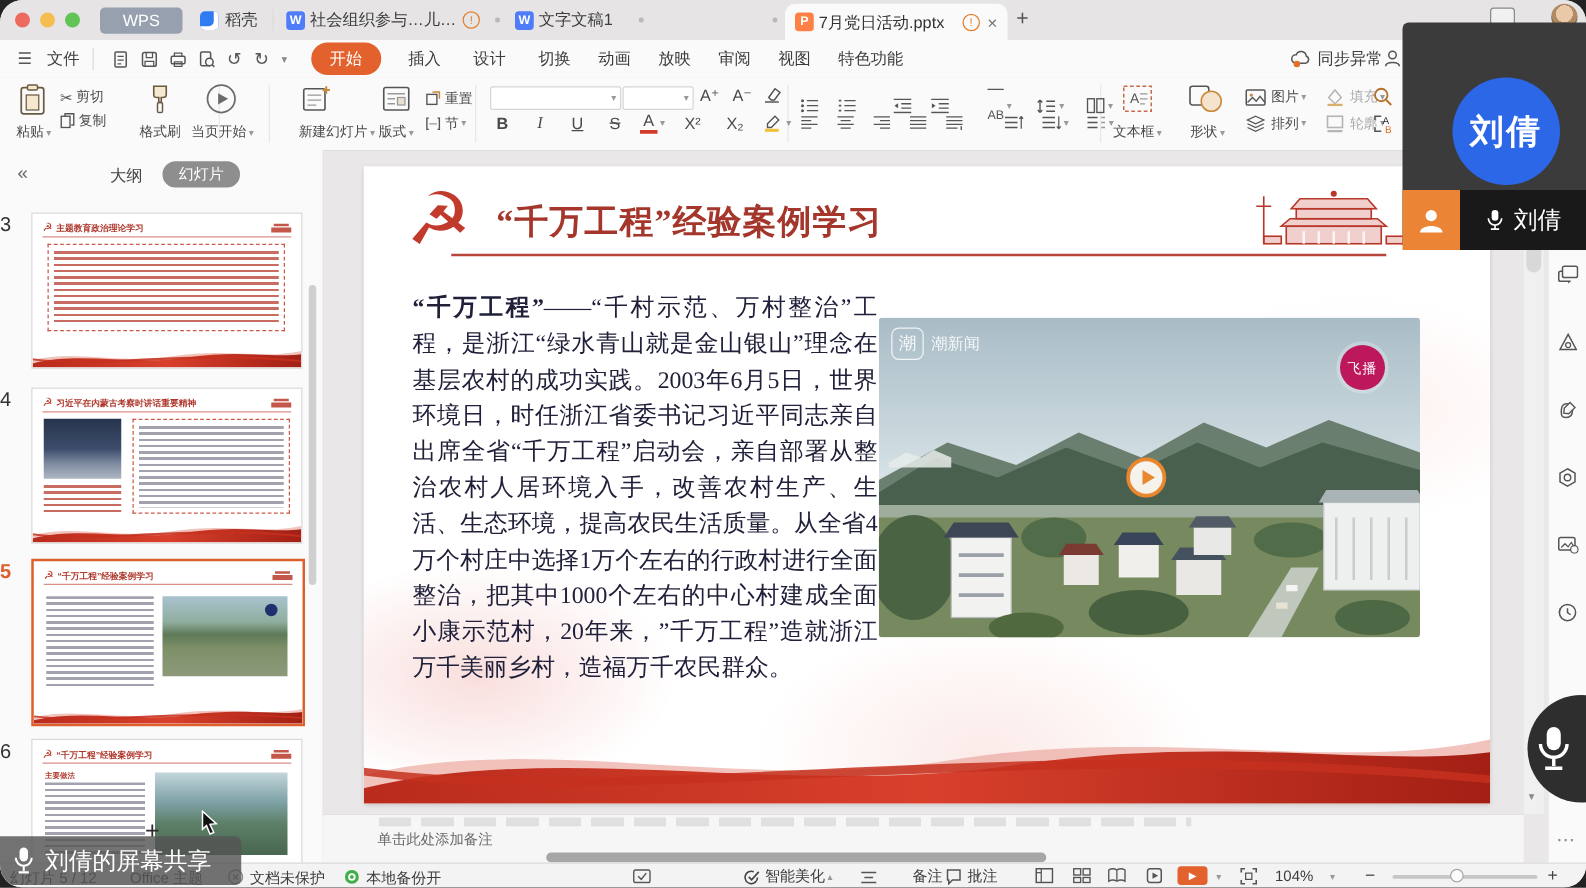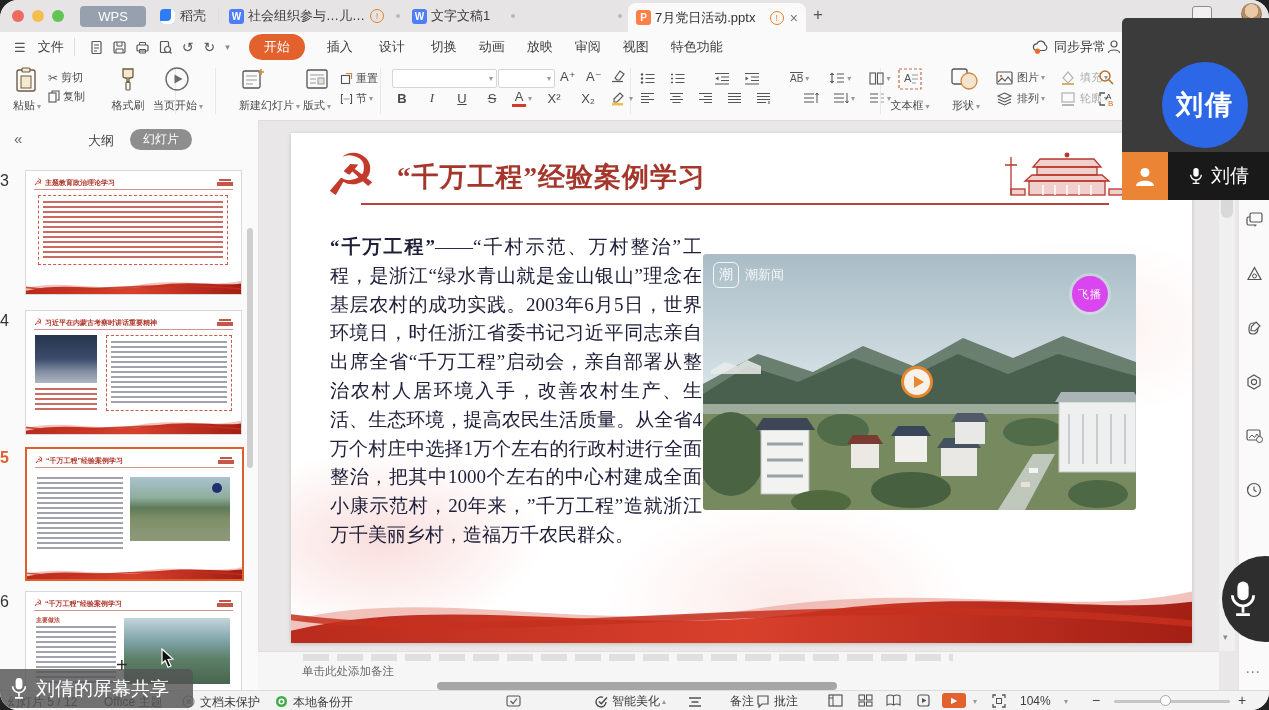--- a/index.html
+++ b/index.html
@@ -260,21 +260,21 @@
             <path d="M4.5 4.5v4L1.5 6.5Z" fill="#555"></path>
           </svg>
         </span>
       <span>
           <svg width="16" height="13" viewBox="0 0 16 13">
             <path d="M1 1.5h14M7 5h8M7 8.5h8M1 12h14" stroke="#555" stroke-width="1.1"></path>
             <path d="M1.5 4.5v4l3-2Z" fill="#555"></path>
           </svg>
         </span>
       <span class="flex" style="margin-left:16px;">
-        <span style="font-size:10px;color:#555;border-top:1.5px solid #555;padding-top:0;">AB</span>
+        <span style="font-size:10px;color:#555;border-top:1.5px solid #555;padding-top:15px;">AB</span>
         <span class="chev">▾</span>
         </span>
       <span class="flex" style="margin-left:6px;">
         <svg width="16" height="14" viewBox="0 0 16 14">
             <path d="M3 2v10M3 2L1.2 4M3 2l1.8 2M3 12l-1.8-2M3 12l1.8-2" stroke="#555" stroke-width="1.1" fill="none"></path>
             <path d="M8 3h7M8 7h7M8 11h7" stroke="#555" stroke-width="1.1"></path>
           </svg>
         <span class="chev">▾</span>
         </span>
       <span class="flex" style="margin-left:4px;">
@@ -558,21 +558,21 @@
         <path d="M295,256 L330,200 L352,200 L322,256 Z" fill="#cdd4cf" opacity=".85"></path>
         <rect x="326" y="214" width="9" height="5" fill="#f4f4f4"></rect>
           <rect x="318" y="228" width="9" height="5" fill="#e8e2d2"></rect>
         <ellipse cx="395" cy="240" rx="30" ry="14" fill="#4d6845"></ellipse>
           <ellipse cx="118" cy="248" rx="30" ry="12" fill="#50693f"></ellipse>
       </svg>
       <div class="abs flex" style="left:10px;top:8px;opacity:.92;">
         <span style="width:24px;height:24px;border:1.5px solid rgba(255,255,255,.9);border-radius:6px;color:#fff;font-size:14px;display:flex;align-items:center;justify-content:center;">潮</span>
         <span style="color:rgba(255,255,255,.92);font-size:13px;margin-left:6px;">潮新闻</span>
       </div>
-      <div class="abs" style="right:28px;top:22px;width:36px;height:36px;border-radius:50%;background:#d946ef;color:#fff;font-size:11px;display:flex;align-items:center;justify-content:center;letter-spacing:1px;box-shadow:0 0 0 3px rgba(255,255,255,.25);">飞播</div>
+      <div class="abs" style="right:28px;top:22px;width:36px;height:36px;border-radius:50%;background:#be185d;color:#fff;font-size:11px;display:flex;align-items:center;justify-content:center;letter-spacing:1px;box-shadow:0 0 0 3px rgba(255,255,255,.25);">飞播</div>
       <div class="abs" style="left:198px;top:112px;width:32px;height:32px;border-radius:50%;background:rgba(255,250,244,.95);border:3px solid #e8872e;box-sizing:border-box;">
         <span style="position:absolute;left:10px;top:7px;width:0;height:0;border-left:10px solid #e8872e;border-top:6px solid transparent;border-bottom:6px solid transparent;"></span>
       </div>
     </div>
 
     <div class="wave" style="height:70px;">
       <svg width="100%" height="100%" viewBox="0 0 901 68" preserveAspectRatio="none">
         <defs>
             <linearGradient id="wgA" x1="0" y1="0" x2="1" y2="0">
               <stop offset="0" stop-color="#b92b1c"></stop>

